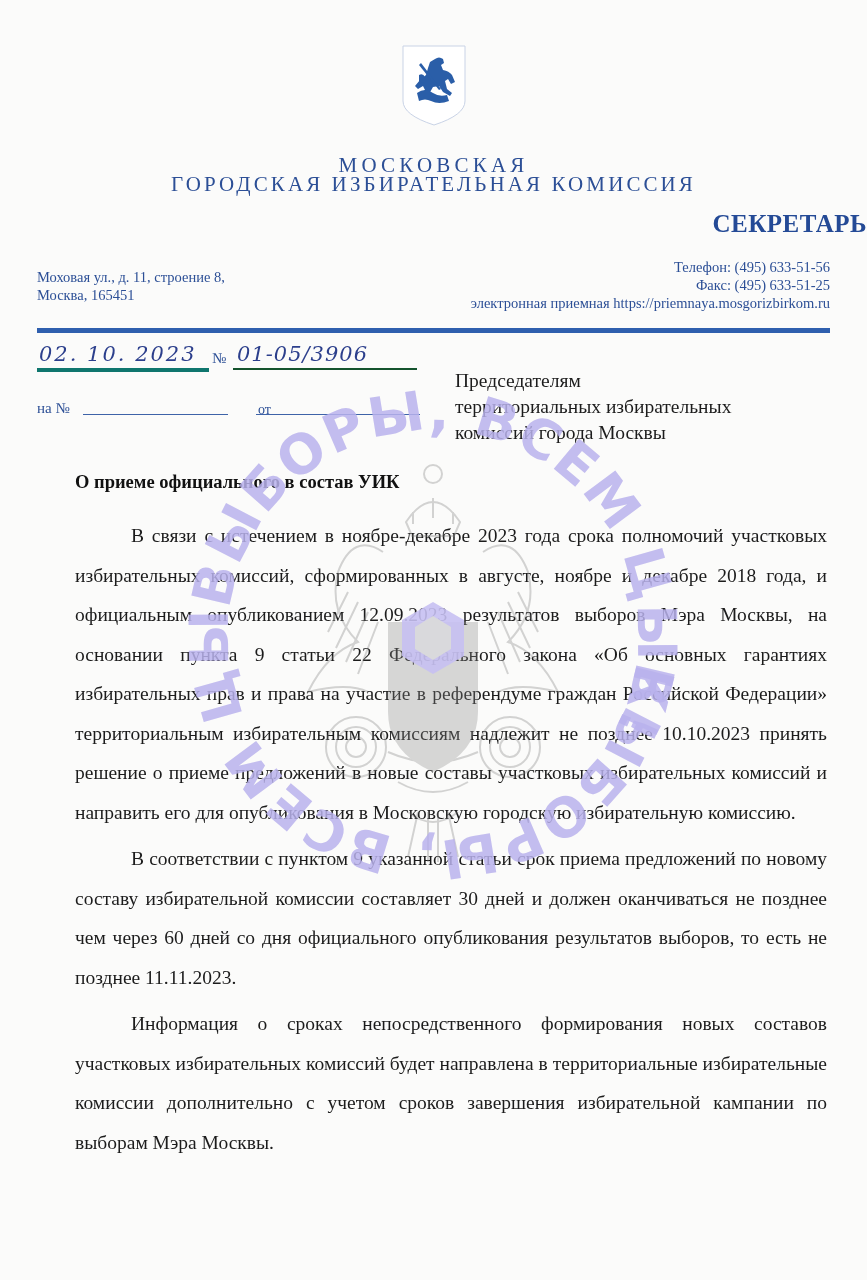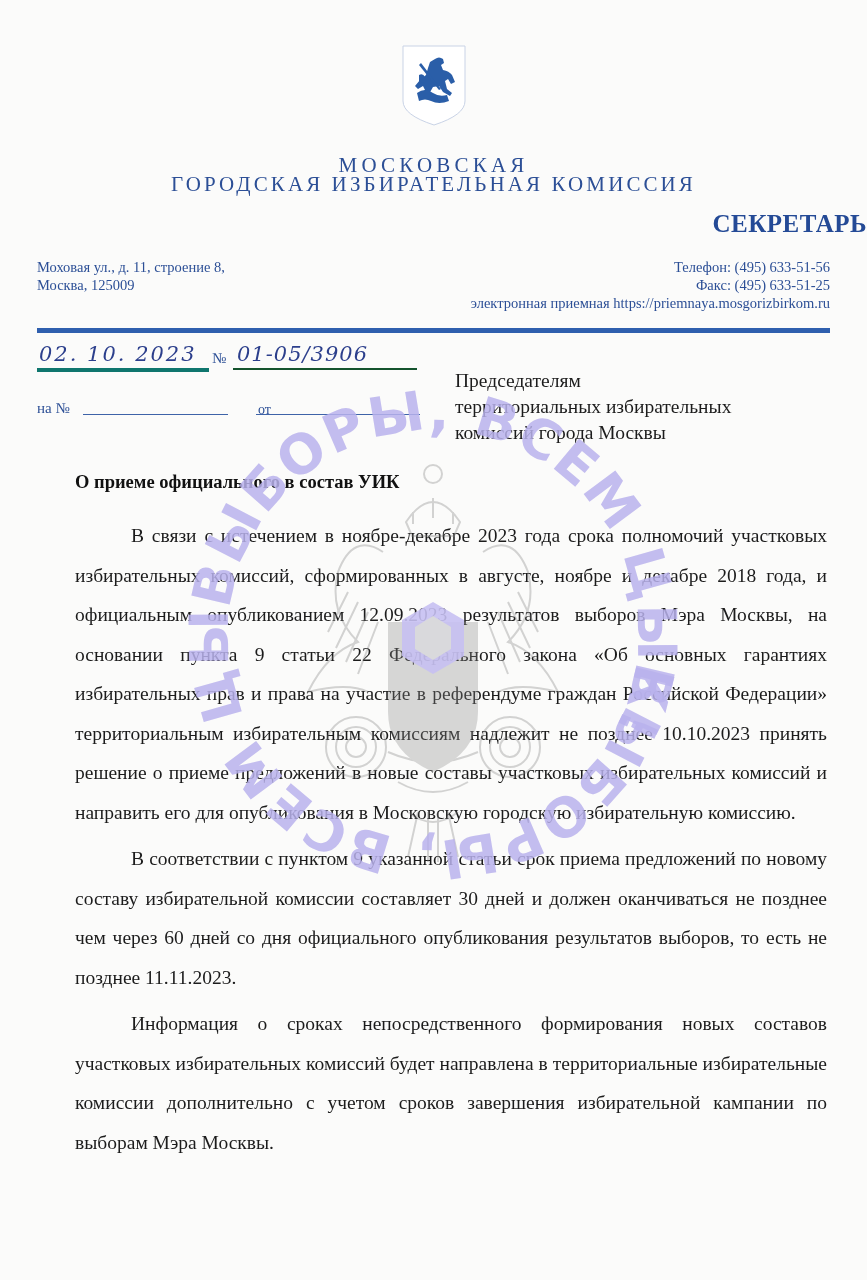--- a/index.html
+++ b/index.html
@@ -21,21 +21,21 @@
     }
     .org-line2 {
       position: absolute; left: 0; width: 867px; top: 172px;
       text-align: center; color: #2c4f96; font-size: 21px; letter-spacing: 3.1px;
     }
     .org-role {
       position: absolute; left: 0; width: 867px; top: 210px;
       text-align: right; color: #244a96; font-size: 25px; font-weight: bold; letter-spacing: 0.5px;
     }
 
-    .addr { position: absolute; left: 37px; top: 258px; color: #2c4f96; font-size: 14.5px; line-height: 18px; }
+    .addr { position: absolute; left: 37px; top: 268px; color: #2c4f96; font-size: 14.5px; line-height: 18px; }
     .contacts { position: absolute; right: 37px; top: 258px; color: #2c4f96; font-size: 14.5px; line-height: 18px; text-align: right; }
 
     .rule { position: absolute; left: 37px; top: 328px; width: 793px; height: 5px; background: #2f5fae; }
 
     
     .reg-date {
       position: absolute; left: 37px; top: 340px; width: 170px; height: 28px;
       border-bottom: 4px solid #0f766e;
       font-family: "DejaVu Serif", serif; font-style: italic; color: #2c3f8c;
       font-size: 21px; letter-spacing: 2px; line-height: 28px; padding-left: 2px;
@@ -85,21 +85,21 @@
       <path d="M20 32 q4-2 6 2 l-2 6 -4-2z"></path>
     </g>
   </svg>
 
   <div class="org-line1">МОСКОВСКАЯ</div>
   <div class="org-line2">ГОРОДСКАЯ ИЗБИРАТЕЛЬНАЯ КОМИССИЯ</div>
   <div class="org-role">СЕКРЕТАРЬ</div>
 
   <div class="addr">
     <div>Моховая ул., д. 11, строение 8,</div>
-    <div>Москва, 125009</div>
+    <div>Москва, 165451</div>
   </div>
 
   <div class="contacts">
     <div>Телефон: (495) 633-51-56</div>
     <div>Факс: (495) 633-51-25</div>
     <div>электронная приемная https://priemnaya.mosgorizbirkom.ru</div>
   </div>
 
   <div class="rule"></div>
 

